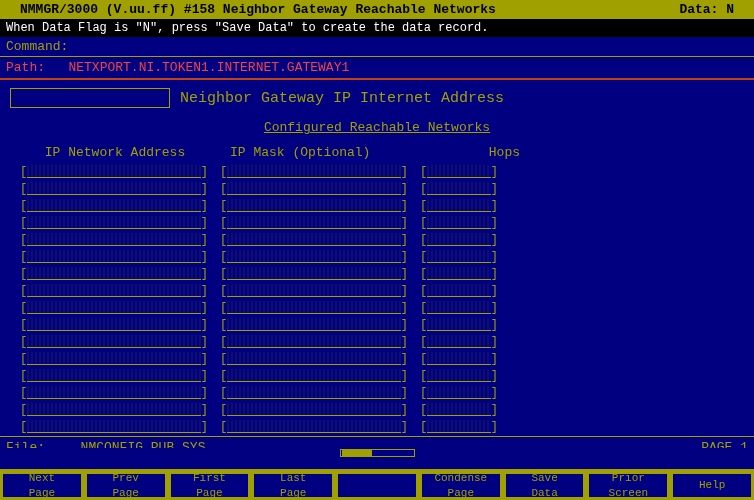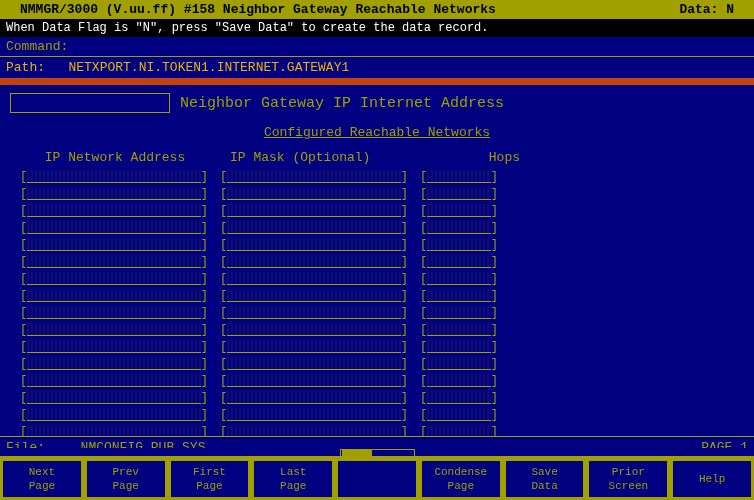--- a/index.html
+++ b/index.html
@@ -24,23 +24,23 @@
 
     .command-bar {
       background: #000080;
       color: #a0a000;
       padding: 2px 6px;
       border-bottom: 1px solid #a0a000;
     }
 
     .path-bar {
       background: #000080;
-      color: #eab308;
+      color: #ef4444;
       padding: 3px 6px;
-      border-bottom: 7px solid #c2410c;
+      border-bottom: 2px solid #c2410c;
     }
 
     .main-content {
       background: #000080;
       padding: 8px 10px;
       flex: 1;
     }
 
     .ip-address-row {
       display: flex;
@@ -175,21 +175,21 @@
     .footer-left {
       display: flex;
       gap: 20px;
     }
 
     .button-row {
       position: absolute;
       bottom: 0;
       left: 0;
       right: 0;
-      height: 44px;
+      height: 31px;
       background: #a0a000;
       display: flex;
       border-top: 2px solid #a0a000;
     }
 
     .fn-button {
       flex: 1;
       background: #000080;
       color: #a0a000;
       border: 1px solid #a0a000;

